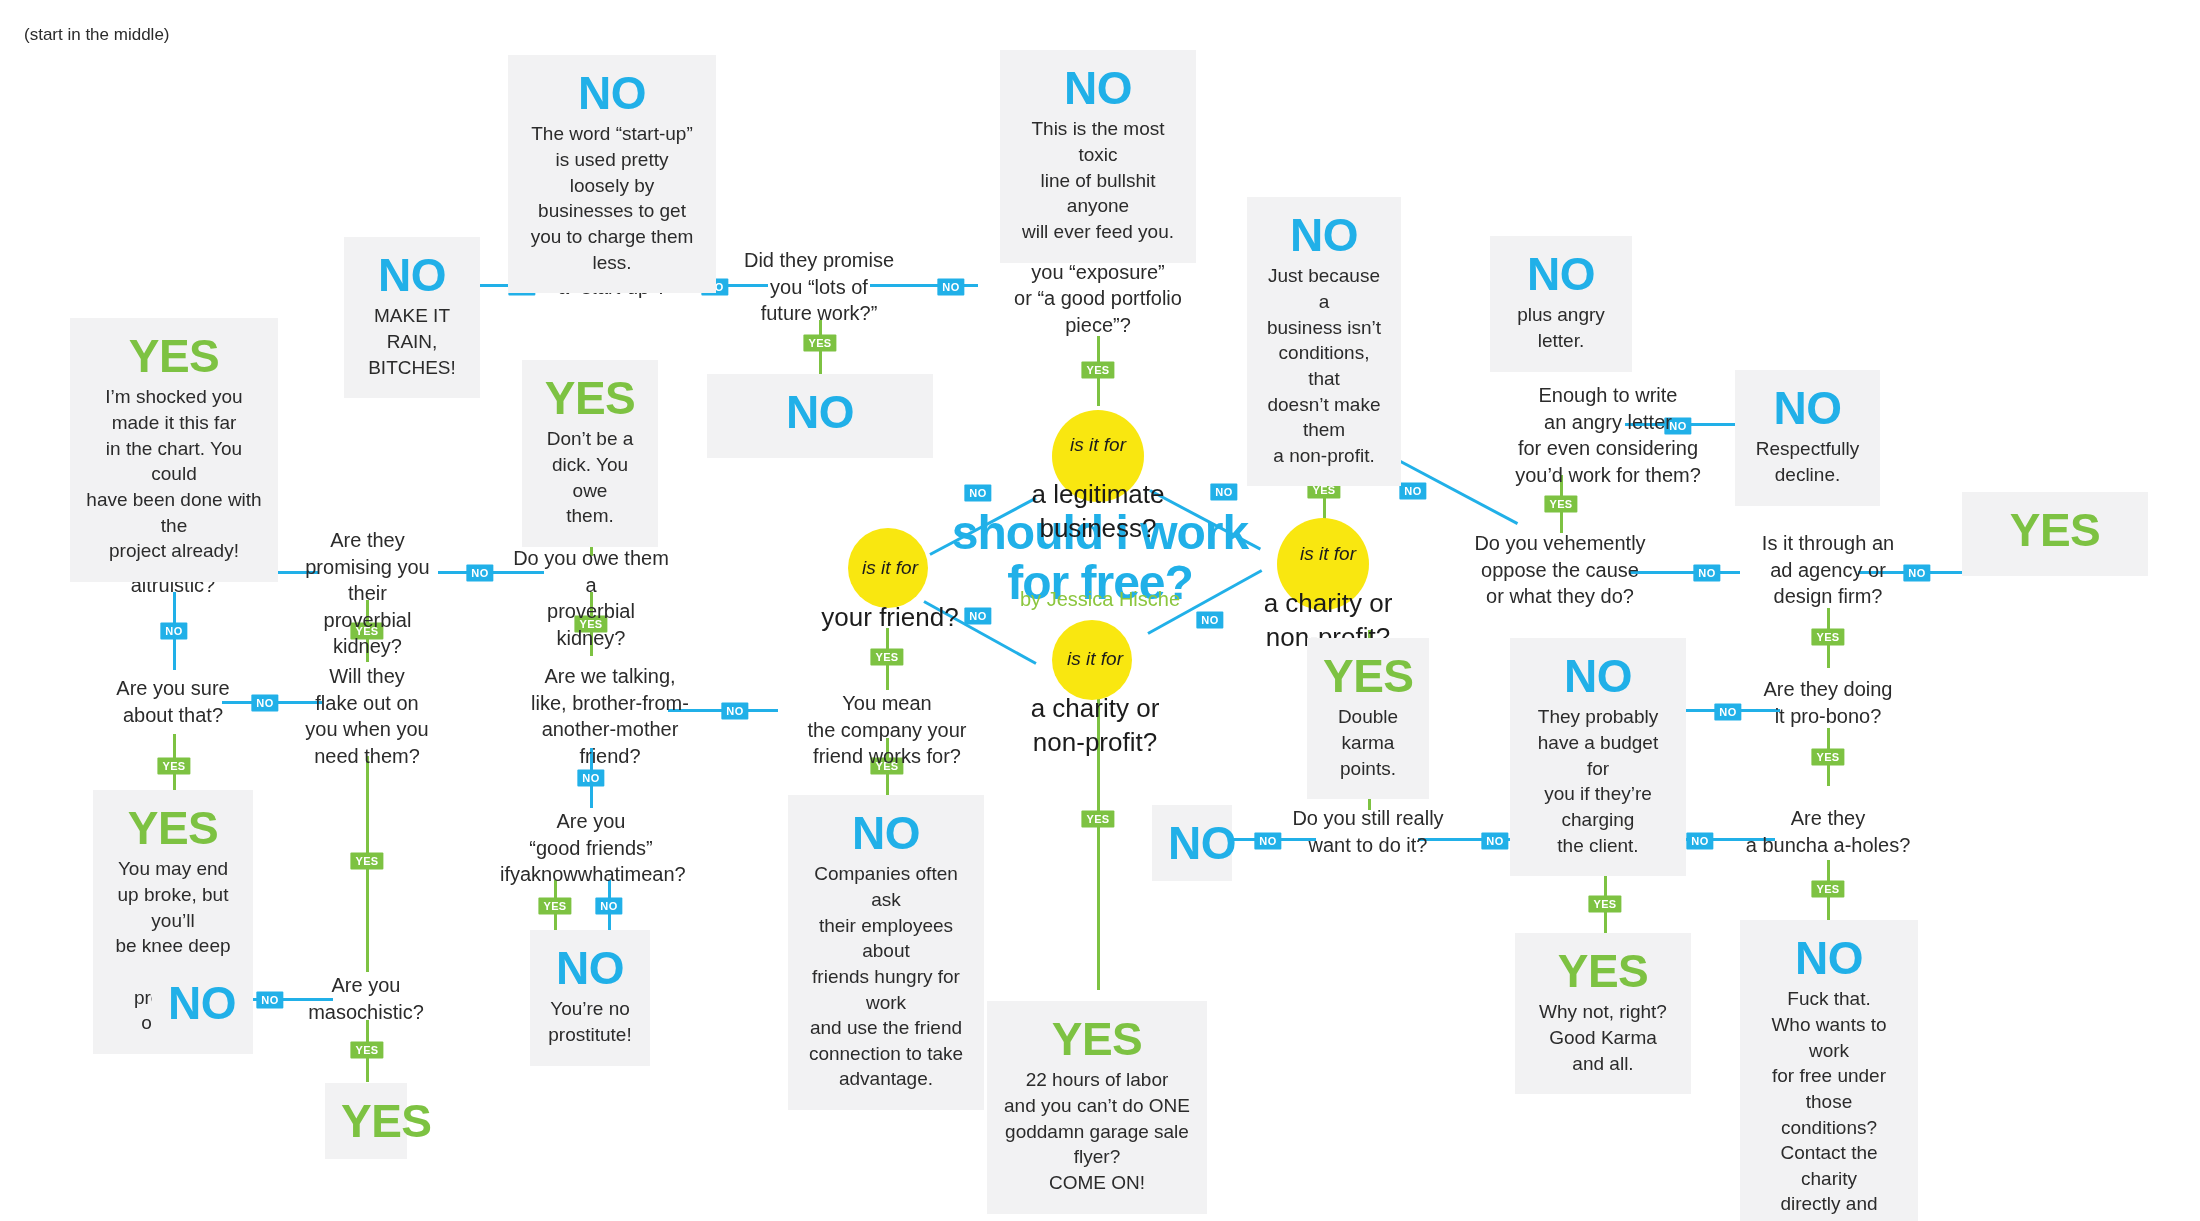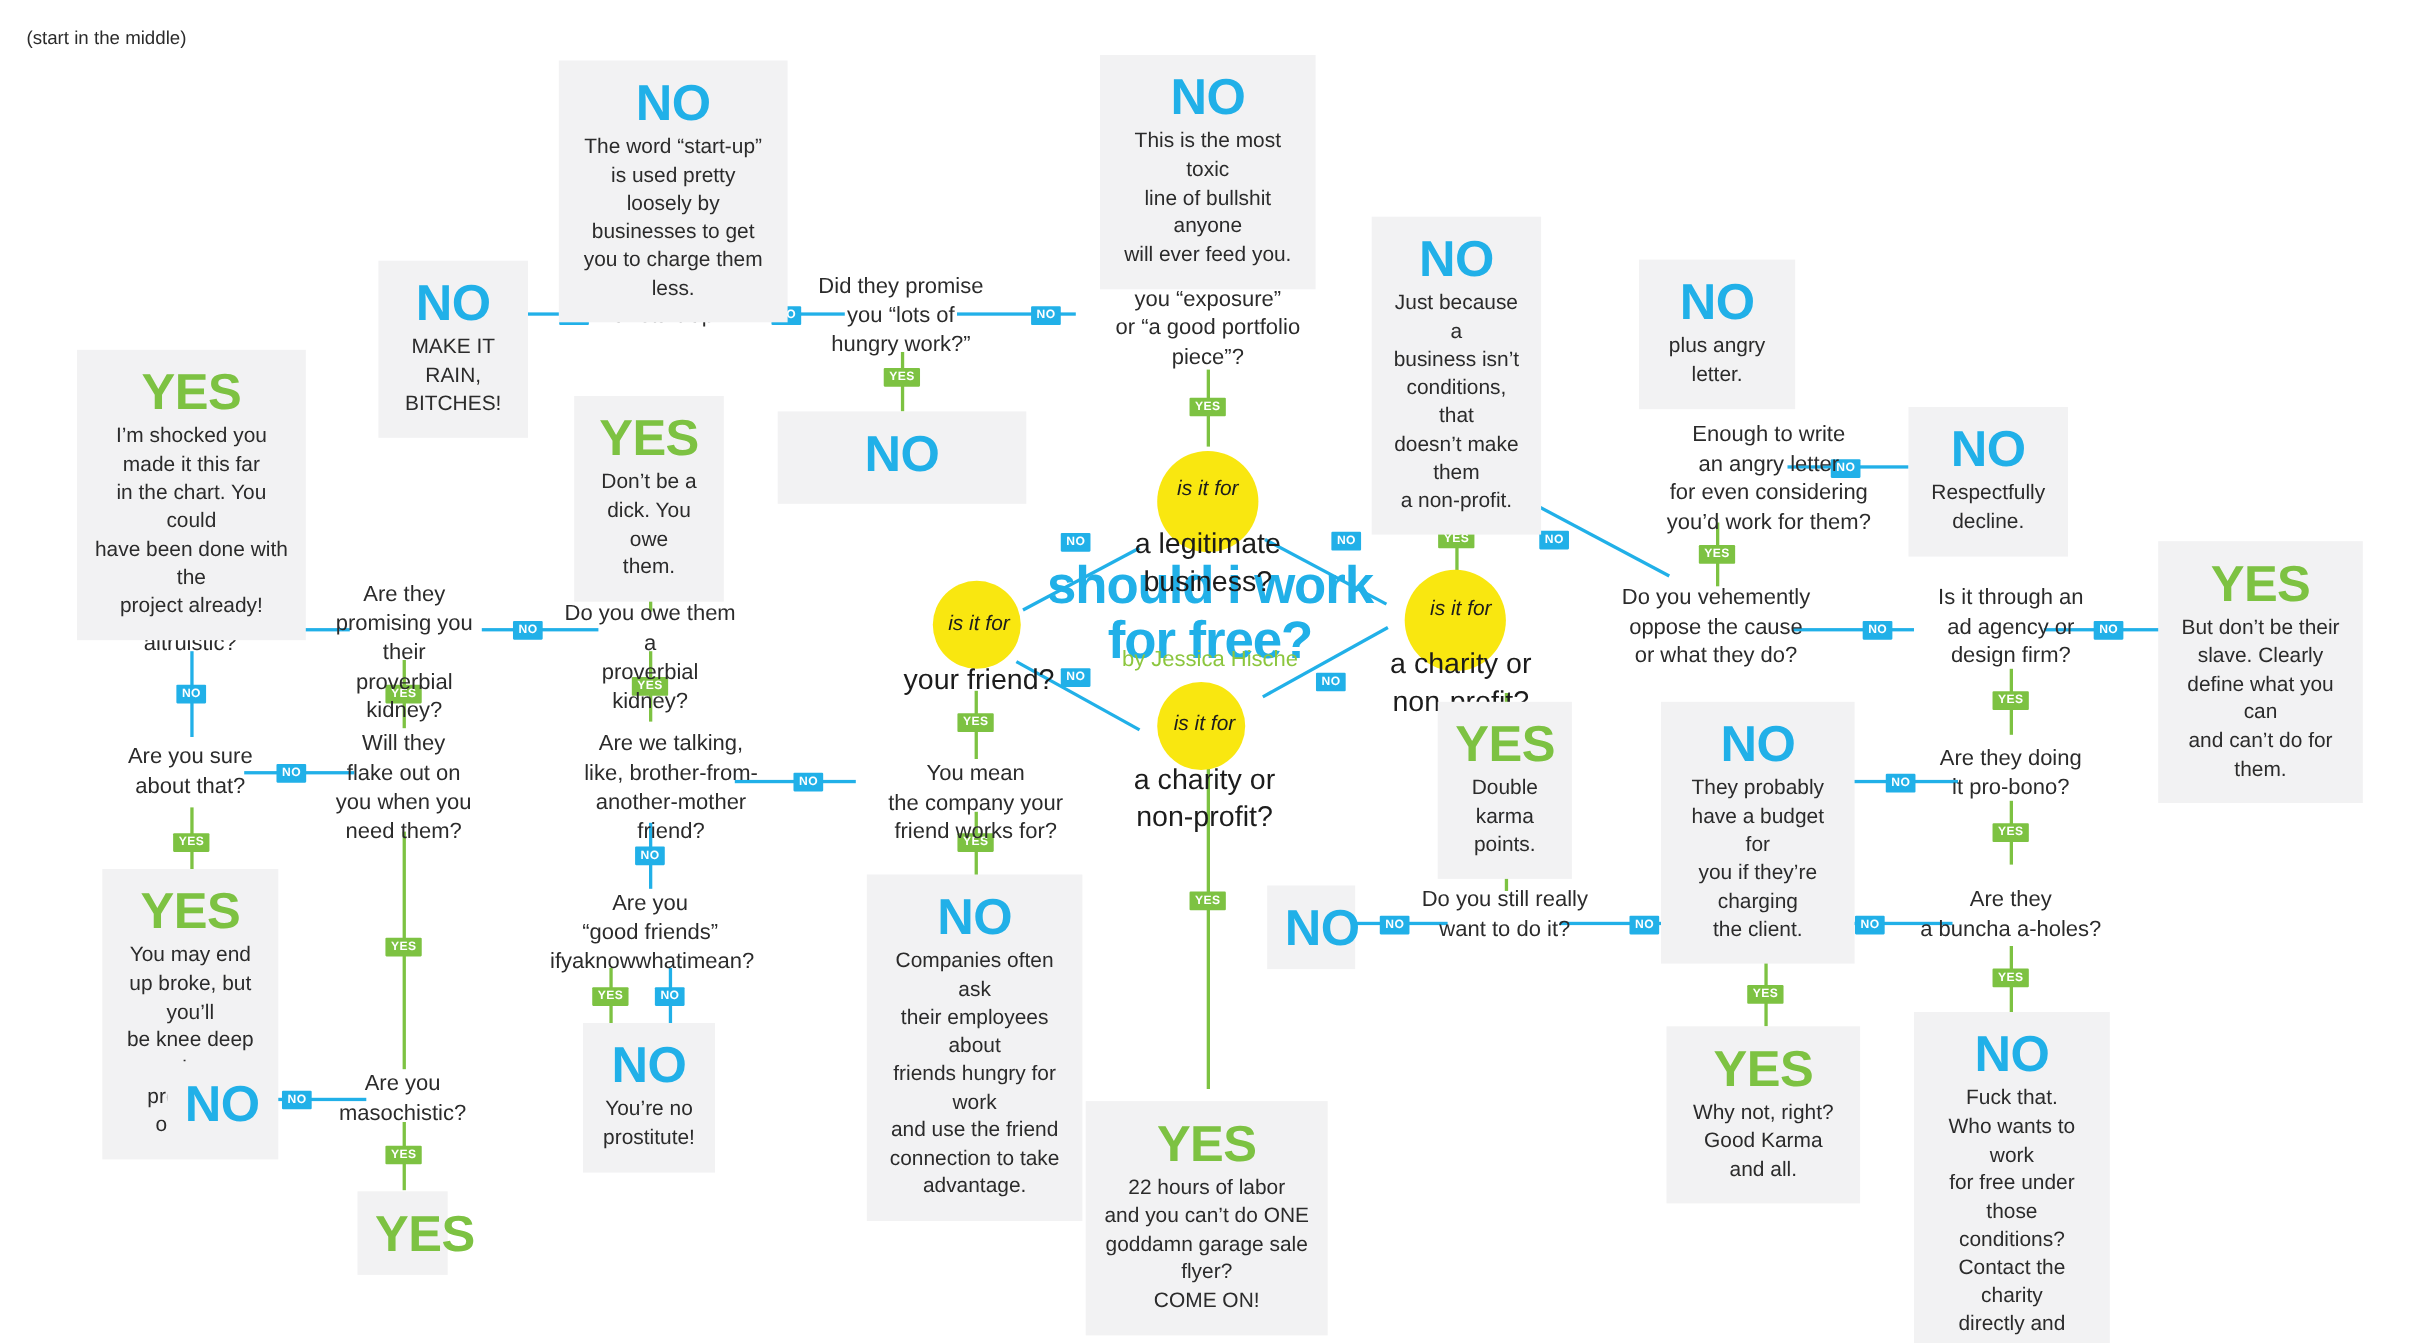--- a/index.html
+++ b/index.html
@@ -348,21 +348,21 @@
 
   <div class="node question" style="left:500px; top:808px; width:182px;">Are you
 “good friends”
 ifyaknowwhatimean?</div>
 
   <div class="node question" style="left:545px; top:247px; width:135px;">Are they
 a “start-up”?</div>
 
   <div class="node question" style="left:740px; top:247px; width:158px;">Did they promise
 you “lots of
-hungry work?”</div>
+future work?”</div>
 
   <div class="node question" style="left:802px; top:690px; width:170px;">You mean
 the company your
 friend works for?</div>
 
   <div class="node question" style="left:1010px; top:232px; width:176px;">Did they promise
 you “exposure”
 or “a good portfolio
 piece”?</div>
 
@@ -473,24 +473,20 @@
   </div>
 
   <div class="node answerbox no" style="left:1735px; top:370px; width:145px;">
     <span class="big">NO</span>
     <span class="sub">Respectfully
 decline.</span>
   </div>
 
   <div class="node answerbox yes" style="left:1962px; top:492px; width:186px;">
     <span class="big">YES</span>
-    <span class="sub">But don’t be their
-slave. Clearly
-define what you can
-and can’t do for them.</span>
   </div>
 
   <div class="node answerbox no" style="left:1510px; top:638px; width:176px;">
     <span class="big">NO</span>
     <span class="sub">They probably
 have a budget for
 you if they’re charging
 the client.</span>
   </div>
 

